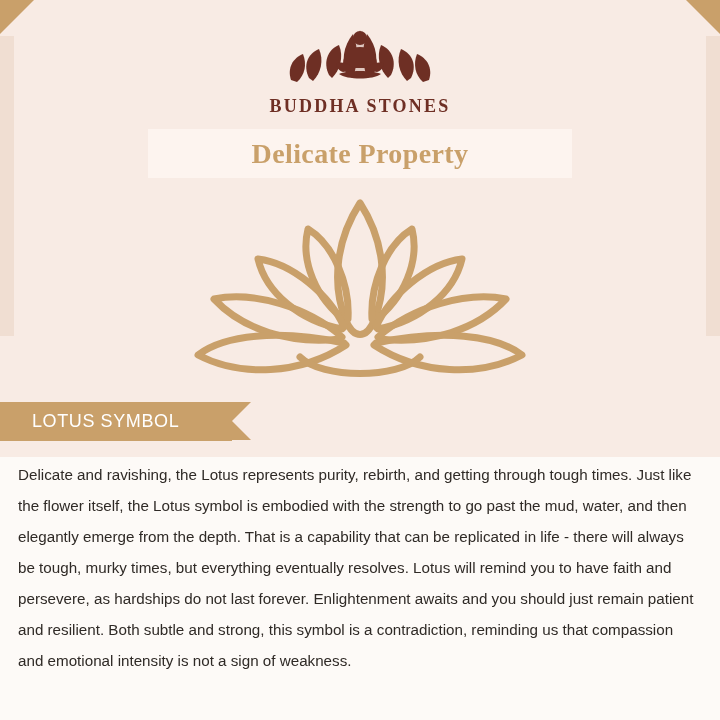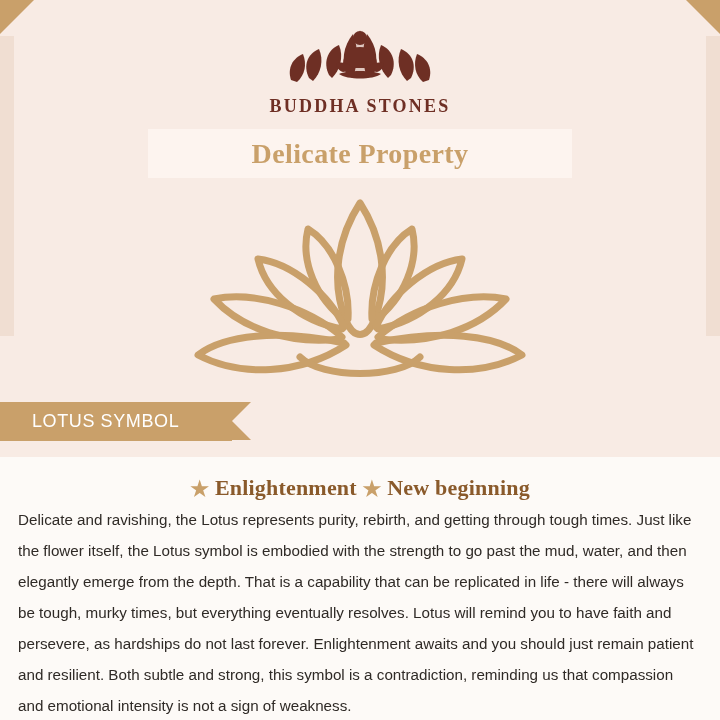--- a/index.html
+++ b/index.html
@@ -240,22 +240,16 @@
         <path d="M150 168 C172 190 248 190 270 168"></path>
       </g>
     </svg>
   </div>
 
   <div class="ribbon">
     <span class="ribbon-label">LOTUS SYMBOL</span>
   </div>
 
   <div class="body-panel">
-    <div class="headline">
-      <span class="star">★</span>
-      <span>Enlightenment</span>
-      <span class="star">★</span>
-      <span>New beginning</span>
-    </div>
     <p class="paragraph">Delicate and ravishing, the Lotus represents purity, rebirth, and getting through tough times. Just like the flower itself, the Lotus symbol is embodied with the strength to go past the mud, water, and then elegantly emerge from the depth. That is a capability that can be replicated in life - there will always be tough, murky times, but everything eventually resolves. Lotus will remind you to have faith and persevere, as hardships do not last forever. Enlightenment awaits and you should just remain patient and resilient. Both subtle and strong, this symbol is a contradiction, reminding us that compassion and emotional intensity is not a sign of weakness.</p>
   </div>
 
 </div>
 
 </body></html>

